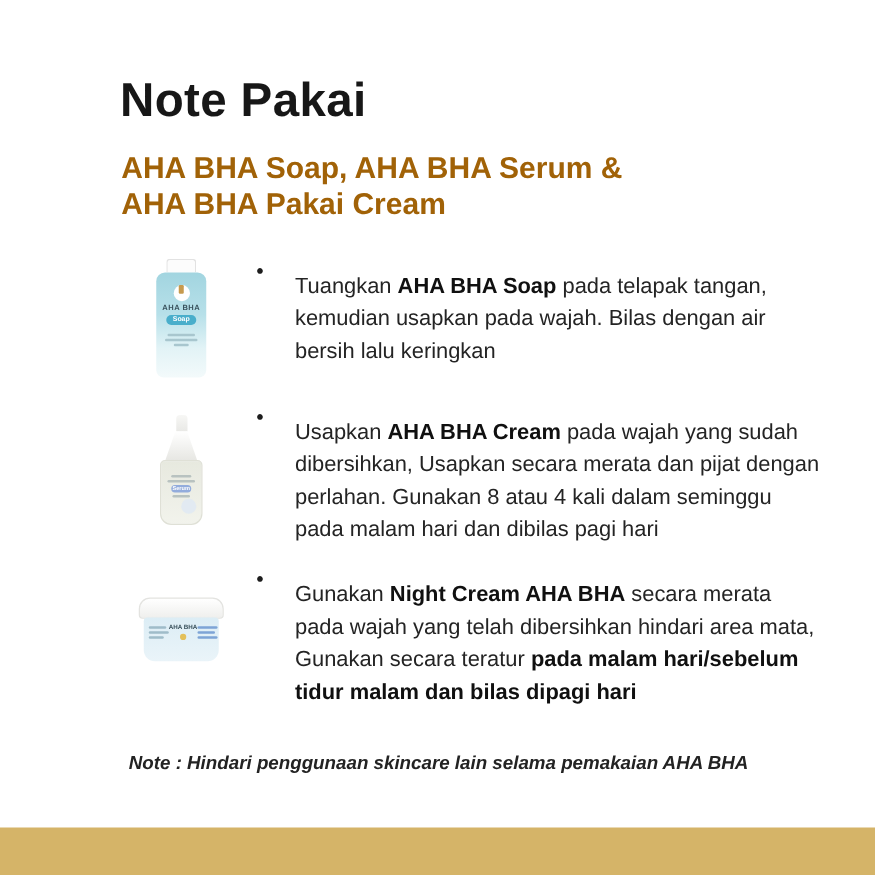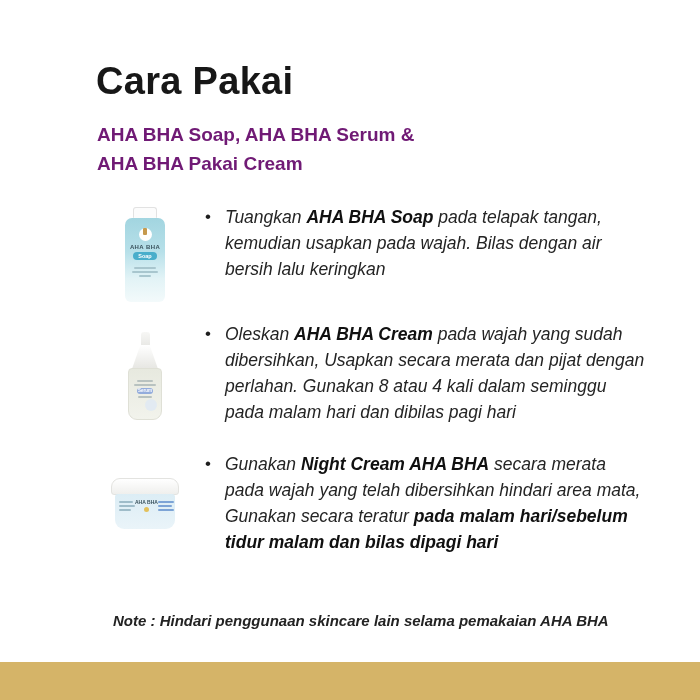--- a/index.html
+++ b/index.html
@@ -8,36 +8,36 @@
     font-family:"Liberation Sans", sans-serif; overflow:hidden;
   }
 
   
   .title {
     position:absolute; left:96px; top:60px; margin:0;
     font-size:38px; font-weight:800; color:#171717; letter-spacing:0.3px;
   }
   .subtitle {
     position:absolute; left:97px; top:120px;
-    font-size:19px; font-weight:700; color:#701a75; line-height:29px;
+    font-size:24px; font-weight:700; color:#a16207; line-height:29px;
   }
 
   
   .step-row { position:absolute; left:85px; width:575px; display:flex; }
   .row1 { top:204px; }
   .row2 { top:321px; }
   .row3 { top:451px; }
   .product-col { width:120px; flex-shrink:0; display:flex; justify-content:center; align-items:flex-start; }
   .row1 .product-wrap { margin-top:3px; }
   .row2 .product-wrap { margin-top:11px; }
   .row3 .product-wrap { margin-top:27px; }
 
   .text-col { display:flex; }
   .dot { width:20px; font-size:17px; line-height:26px; color:#1d1d1d; }
-  .step-text { margin:0; width:420px; font-size:17.5px; line-height:26px; color:#242424;font-style:italic; }
+  .step-text { margin:11px; width:420px; font-size:17.5px; line-height:26px; color:#242424; }
   .step-text b { font-weight:700; color:#101010; }
 
   
   .soap { width:40px; }
   .soap-cap { width:24px; height:11px; margin:0 auto; background:#fcfcfc;
     border:1px solid #e2e2e2; border-bottom:none; border-radius:3px 3px 1px 1px; box-sizing:border-box; }
   .soap-body { width:40px; height:84px; border-radius:7px 7px 6px 6px; box-sizing:border-box;
     padding-top:7px; text-align:center;
     background:linear-gradient(180deg,#a2d5e0 0%,#b7e0e9 40%,#e2f3f6 72%,#f3fafb 100%); }
   .soap-logo { width:13px; height:13px; border-radius:50%; background:#ffffff; margin:0 auto 3px; }
@@ -75,31 +75,31 @@
   .jar-col { width:16px; }
   .jar-col .bar { margin:2px 0; }
   .jar-left .bar { background:#9fbcc9; }
   .jar-right .bar { background:#7da4d6; }
   .jar-center { text-align:center; }
   .jar-brand { font-size:5px; font-weight:700; color:#39515c; white-space:nowrap; }
   .jar-gold-dot { display:block; width:5px; height:5px; border-radius:50%; background:#e3c05a; margin:2px auto; }
 
   
   .note {
-    position:absolute; left:97px; top:596px; margin:16px;
+    position:absolute; left:97px; top:596px; margin:6px;
     font-size:15px; font-weight:700; font-style:italic; color:#232323;
   }
   .footer-bar { position:absolute; left:0; right:0; bottom:0; height:38px; background:#d5b468; }
 </style>
 </head>
 <body>
 
 <div class="page">
 
-  <h1 class="title">Cara Pakai</h1>
+  <h1 class="title">Note Pakai</h1>
 
   <div class="subtitle">
     <div>AHA BHA Soap, AHA BHA Serum &amp;</div>
     <div>AHA BHA Pakai Cream</div>
   </div>
 
   <div class="step-row row1">
     <div class="product-col">
       <div class="product-wrap soap">
         <div class="soap-cap"></div>
@@ -130,21 +130,21 @@
           <span class="bar w16"></span>
           <span class="bar w22"></span>
           <div class="serum-badge">Serum</div>
           <span class="bar w14"></span>
           <div class="serum-watermark"></div>
         </div>
       </div>
     </div>
     <div class="text-col">
       <span class="dot">•</span>
-      <p class="step-text"><span>Oleskan </span><b>AHA BHA Cream</b><span> pada wajah yang sudah dibersihkan, Usapkan secara merata dan pijat dengan perlahan. Gunakan 8 atau 4 kali dalam seminggu pada malam hari dan dibilas pagi hari</span><b></b></p>
+      <p class="step-text"><span>Usapkan </span><b>AHA BHA Cream</b><span> pada wajah yang sudah dibersihkan, Usapkan secara merata dan pijat dengan perlahan. Gunakan 8 atau 4 kali dalam seminggu pada malam hari dan dibilas pagi hari</span><b></b></p>
     </div>
   </div>
 
   <div class="step-row row3">
     <div class="product-col">
       <div class="product-wrap jar">
         <div class="jar-lid"></div>
         <div class="jar-body">
           <div class="jar-col jar-left">
             <span class="bar w14"></span>

